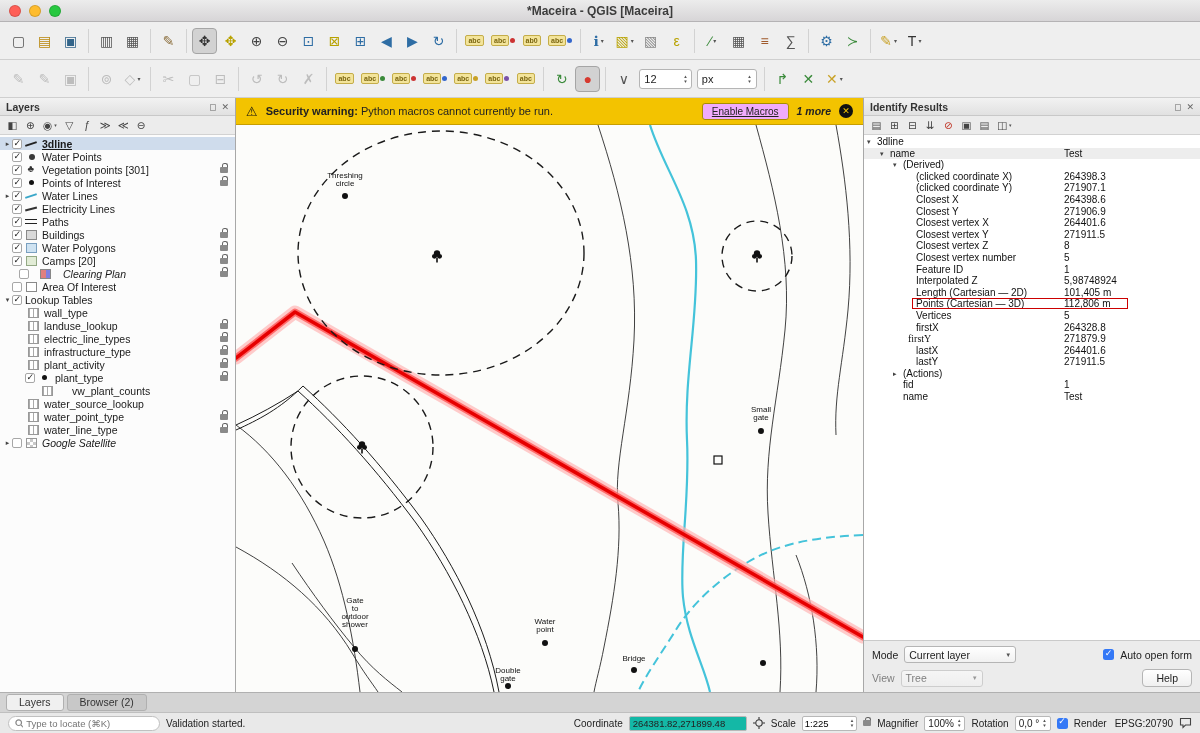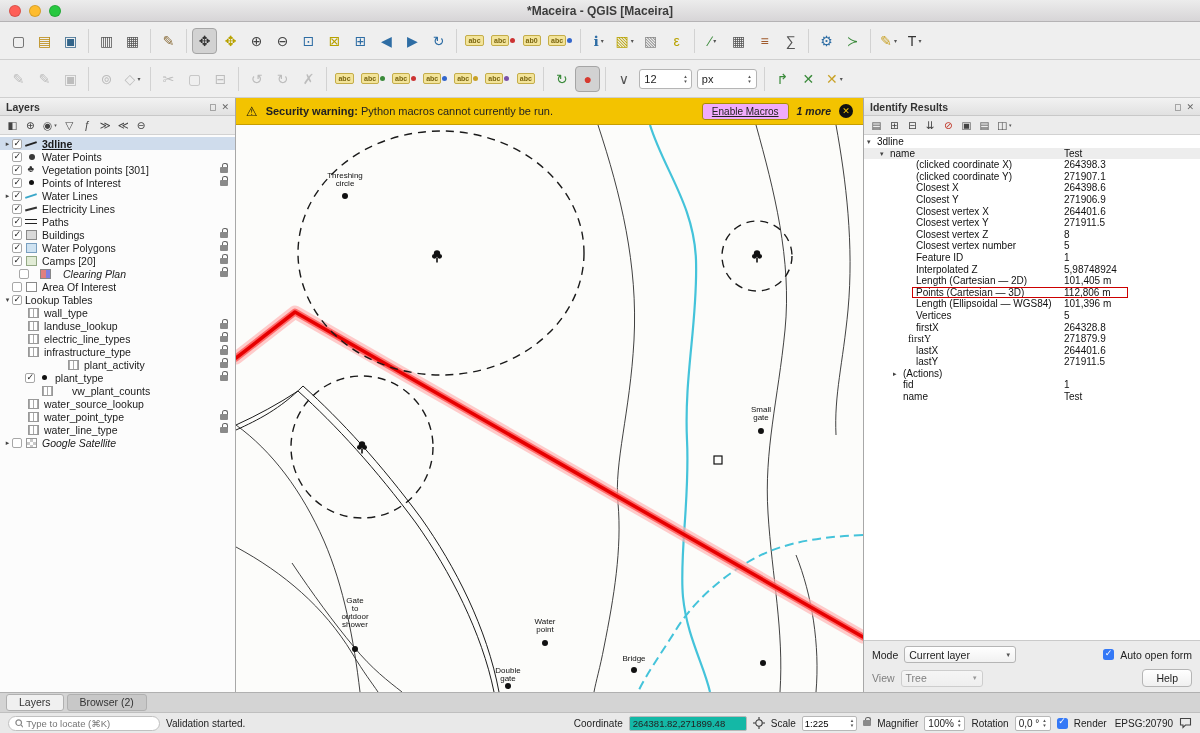--- a/index.html
+++ b/index.html
@@ -490,21 +490,21 @@
             <span class="lic table"></span>
             <span class="llabel">electric_line_types</span>
             <span class="ico-lock"></span>
           </div>
           <div class="lrow" style="padding-left: 16px;">
             <span class="arr"></span>
             <span class="lic table"></span>
             <span class="llabel">infrastructure_type</span>
             <span class="ico-lock"></span>
           </div>
-          <div class="lrow" style="padding-left: 16px; margin-left: 40px;">
+          <div class="lrow" style="padding-left: 16px;">
             <span class="arr"></span>
             <span class="lic table"></span>
             <span class="llabel">plant_activity</span>
             <span class="ico-lock"></span>
           </div>
           <div class="lrow" style="padding-left: 16px;">
             <span class="arr"></span>
             <span class="cb on"></span>
             <span class="lic dot"></span>
             <span class="llabel">plant_type</span>
@@ -665,20 +665,25 @@
             <span class="iarr" style="left: 3px;">▾</span>
             <span class="ilbl" style="left: 13px;">3dline</span>
             <span class="ival"></span>
           </div>
           <div class="idrow shade">
             <span class="iarr" style="left: 16px;">▾</span>
             <span class="ilbl" style="left: 26px;">name</span>
             <span class="ival">Test</span>
           </div>
           <div class="idrow">
+            <span class="iarr" style="left: 29px;">▾</span>
+            <span class="ilbl" style="left: 39px;">(Derived)</span>
+            <span class="ival"></span>
+          </div>
+          <div class="idrow">
             <span class="ilbl" style="left: 52px;">(clicked coordinate X)</span>
             <span class="ival">264398.3</span>
           </div>
           <div class="idrow">
             <span class="ilbl" style="left: 52px;">(clicked coordinate Y)</span>
             <span class="ival">271907.1</span>
           </div>
           <div class="idrow">
             <span class="ilbl" style="left: 52px;">Closest X</span>
             <span class="ival">264398.6</span>
@@ -712,24 +717,20 @@
             <span class="ival">5,98748924</span>
           </div>
           <div class="idrow">
             <span class="ilbl" style="left: 52px;">Length (Cartesian — 2D)</span>
             <span class="ival">101,405 m</span>
           </div>
           <div class="idrow">
             <span class="ilbl" style="left: 52px;">Points (Cartesian — 3D)</span>
             <span class="ival">112,806 m</span>
             <span class="redbox"></span>
-          </div>
-          <div class="idrow">
-            <span class="ilbl" style="left: 52px;">Length (Ellipsoidal — WGS84)</span>
-            <span class="ival">101,396 m</span>
           </div>
           <div class="idrow">
             <span class="ilbl" style="left: 52px;">Vertices</span>
             <span class="ival">5</span>
           </div>
           <div class="idrow">
             <span class="ilbl" style="left: 52px;">firstX</span>
             <span class="ival">264328.8</span>
           </div>
           <div class="idrow">

